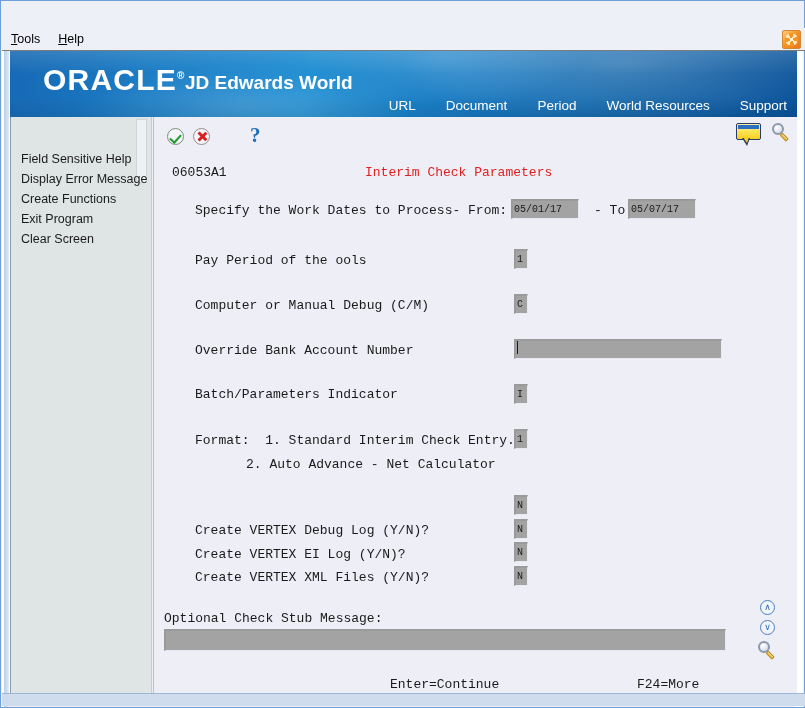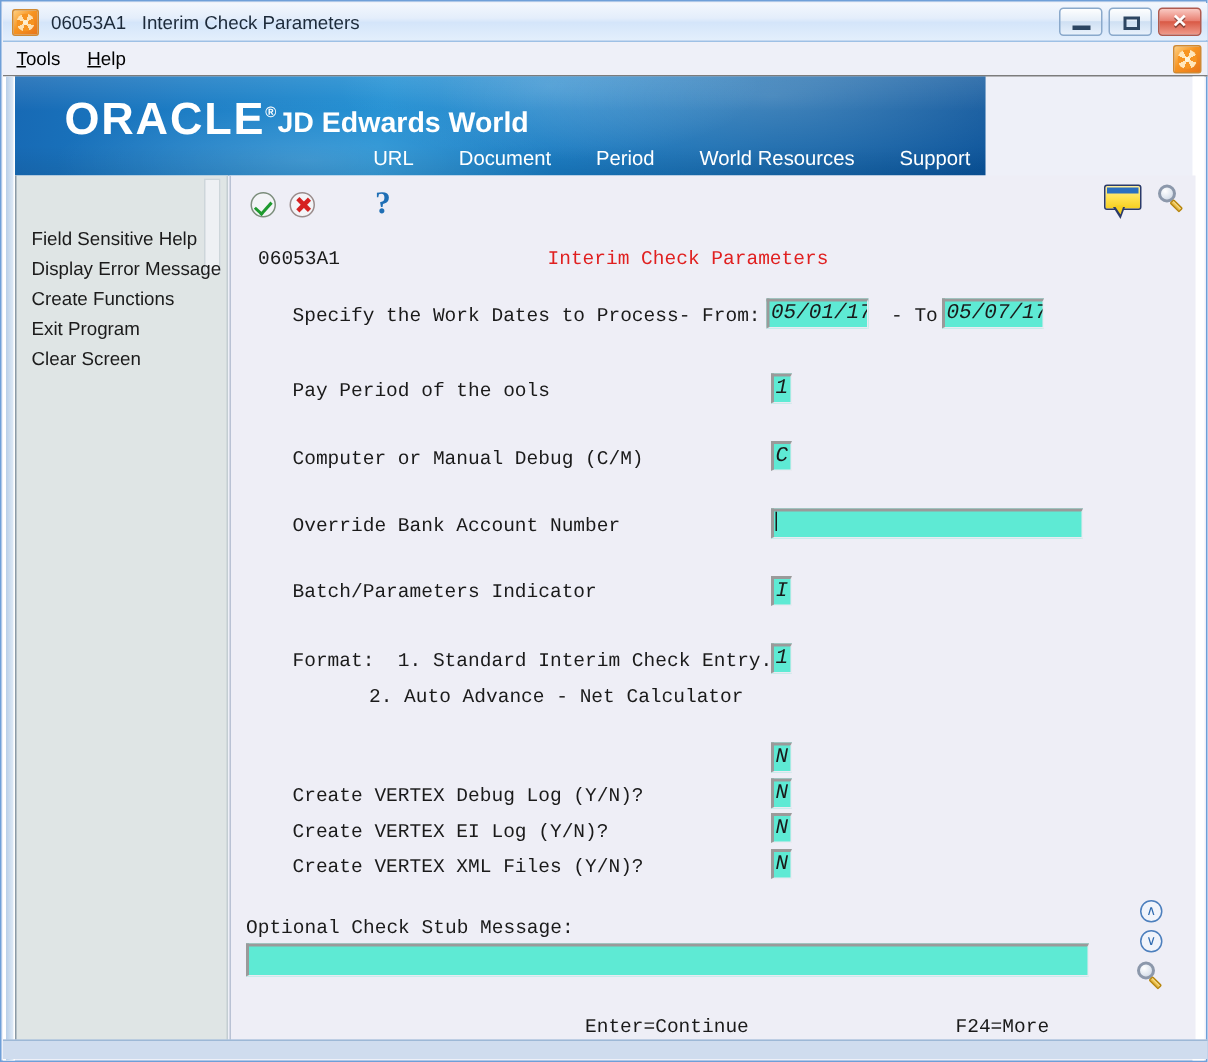--- a/index.html
+++ b/index.html
@@ -141,21 +141,21 @@
                      #ffe6bb 25% 37%, #f79421 37% 50%,
                      #ffe6bb 50% 62%, #f79421 62% 75%,
                      #ffe6bb 75% 87%, #f79421 87% 100%);
     border-radius: 50%;
   }
 
   
   .banner {
     position: absolute;
     left: 9px; top: 50px;
-    width: 647px;
+    width: 787px;
     height: 66px;
     overflow: hidden;
     background:
       radial-gradient(ellipse 320px 90px at 78% 20%, rgba(255,255,255,.22) 0%, rgba(255,255,255,0) 70%),
       radial-gradient(ellipse 240px 60px at 30% 85%, rgba(255,255,255,.16) 0%, rgba(255,255,255,0) 70%),
       radial-gradient(ellipse 200px 70px at 55% 10%, rgba(120,190,235,.35) 0%, rgba(120,190,235,0) 70%),
       linear-gradient(100deg, #1769b4 0%, #1b7cc4 18%, #1f8ed2 38%, #1878bf 58%, #0e62a8 78%, #0a539a 100%);
     text-align: right;
   }
   .banner::after {
@@ -370,33 +370,32 @@
   .l-format2 { left: 92px;  top: 340px; }
   .l-v1      { left: 41px;  top: 382px; }
   .l-v2      { left: 41px;  top: 406px; }
   .l-v3      { left: 41px;  top: 430px; }
   .l-v4      { left: 41px;  top: 453px; }
 
   
   .fld {
     position: absolute;
     box-sizing: border-box;
-    background: #5eead4;
+    background: #a3a3a3;
     border-top: 2px solid #9a9a9a;
     border-left: 2px solid #9a9a9a;
     border-right: 1px solid #e9eaf1;
     border-bottom: 1px solid #e9eaf1;
     font-family: "Liberation Mono", monospace;
-    font-size: 14px;
+    font-size: 10px;
     color: #1a1a1a;
     line-height: 17px;
     padding-left: 1px;
     white-space: pre;
     overflow: hidden;
-    font-style: italic;
   }
   .f-from  { left: 357px; top: 82px;  width: 68px; height: 20px; }
   .f-to    { left: 474px; top: 82px;  width: 68px; height: 20px; }
   .f-pay   { left: 360px; top: 132px; width: 14px; height: 20px; }
   .f-cm    { left: 360px; top: 177px; width: 14px; height: 20px; }
   .f-bank  { left: 360px; top: 222px; width: 208px; height: 20px; }
   .f-batch { left: 360px; top: 267px; width: 14px; height: 20px; }
   .f-fmt   { left: 360px; top: 312px; width: 14px; height: 20px; }
   .f-vx1   { left: 360px; top: 378px; width: 14px; height: 20px; }
   .f-vx2   { left: 360px; top: 402px; width: 14px; height: 20px; }
@@ -461,35 +460,20 @@
     right: 1px; top: 50px;
     width: 8px; height: 656px;
     background: #ffffff;
   }
 </style>
 </head>
 <body>
 
 <div class="window">
 
-  <div class="titlebar">
-    <div class="app-icon"></div>
-    <div class="title-text"><span class="title-code">06053A1</span><span>&nbsp;&nbsp;&nbsp;</span><span>Interim Check Parameters</span></div>
-    <div class="win-buttons">
-      <div class="win-btn">
-          <span class="g-min"></span>
-        </div>
-      <div class="win-btn">
-          <span class="g-max"></span>
-        </div>
-      <div class="win-btn close">
-          <span class="g-close">✕</span>
-        </div>
-    </div>
-  </div>
 
   <div class="menubar">
     <div class="menu-item"><u>T</u>ools</div>
     <div class="menu-item"><u>H</u>elp</div>
     <div class="menubar-icon"></div>
   </div>
 
   <div class="left-rail">
       <div class="left-rail-in"></div>
     </div>

